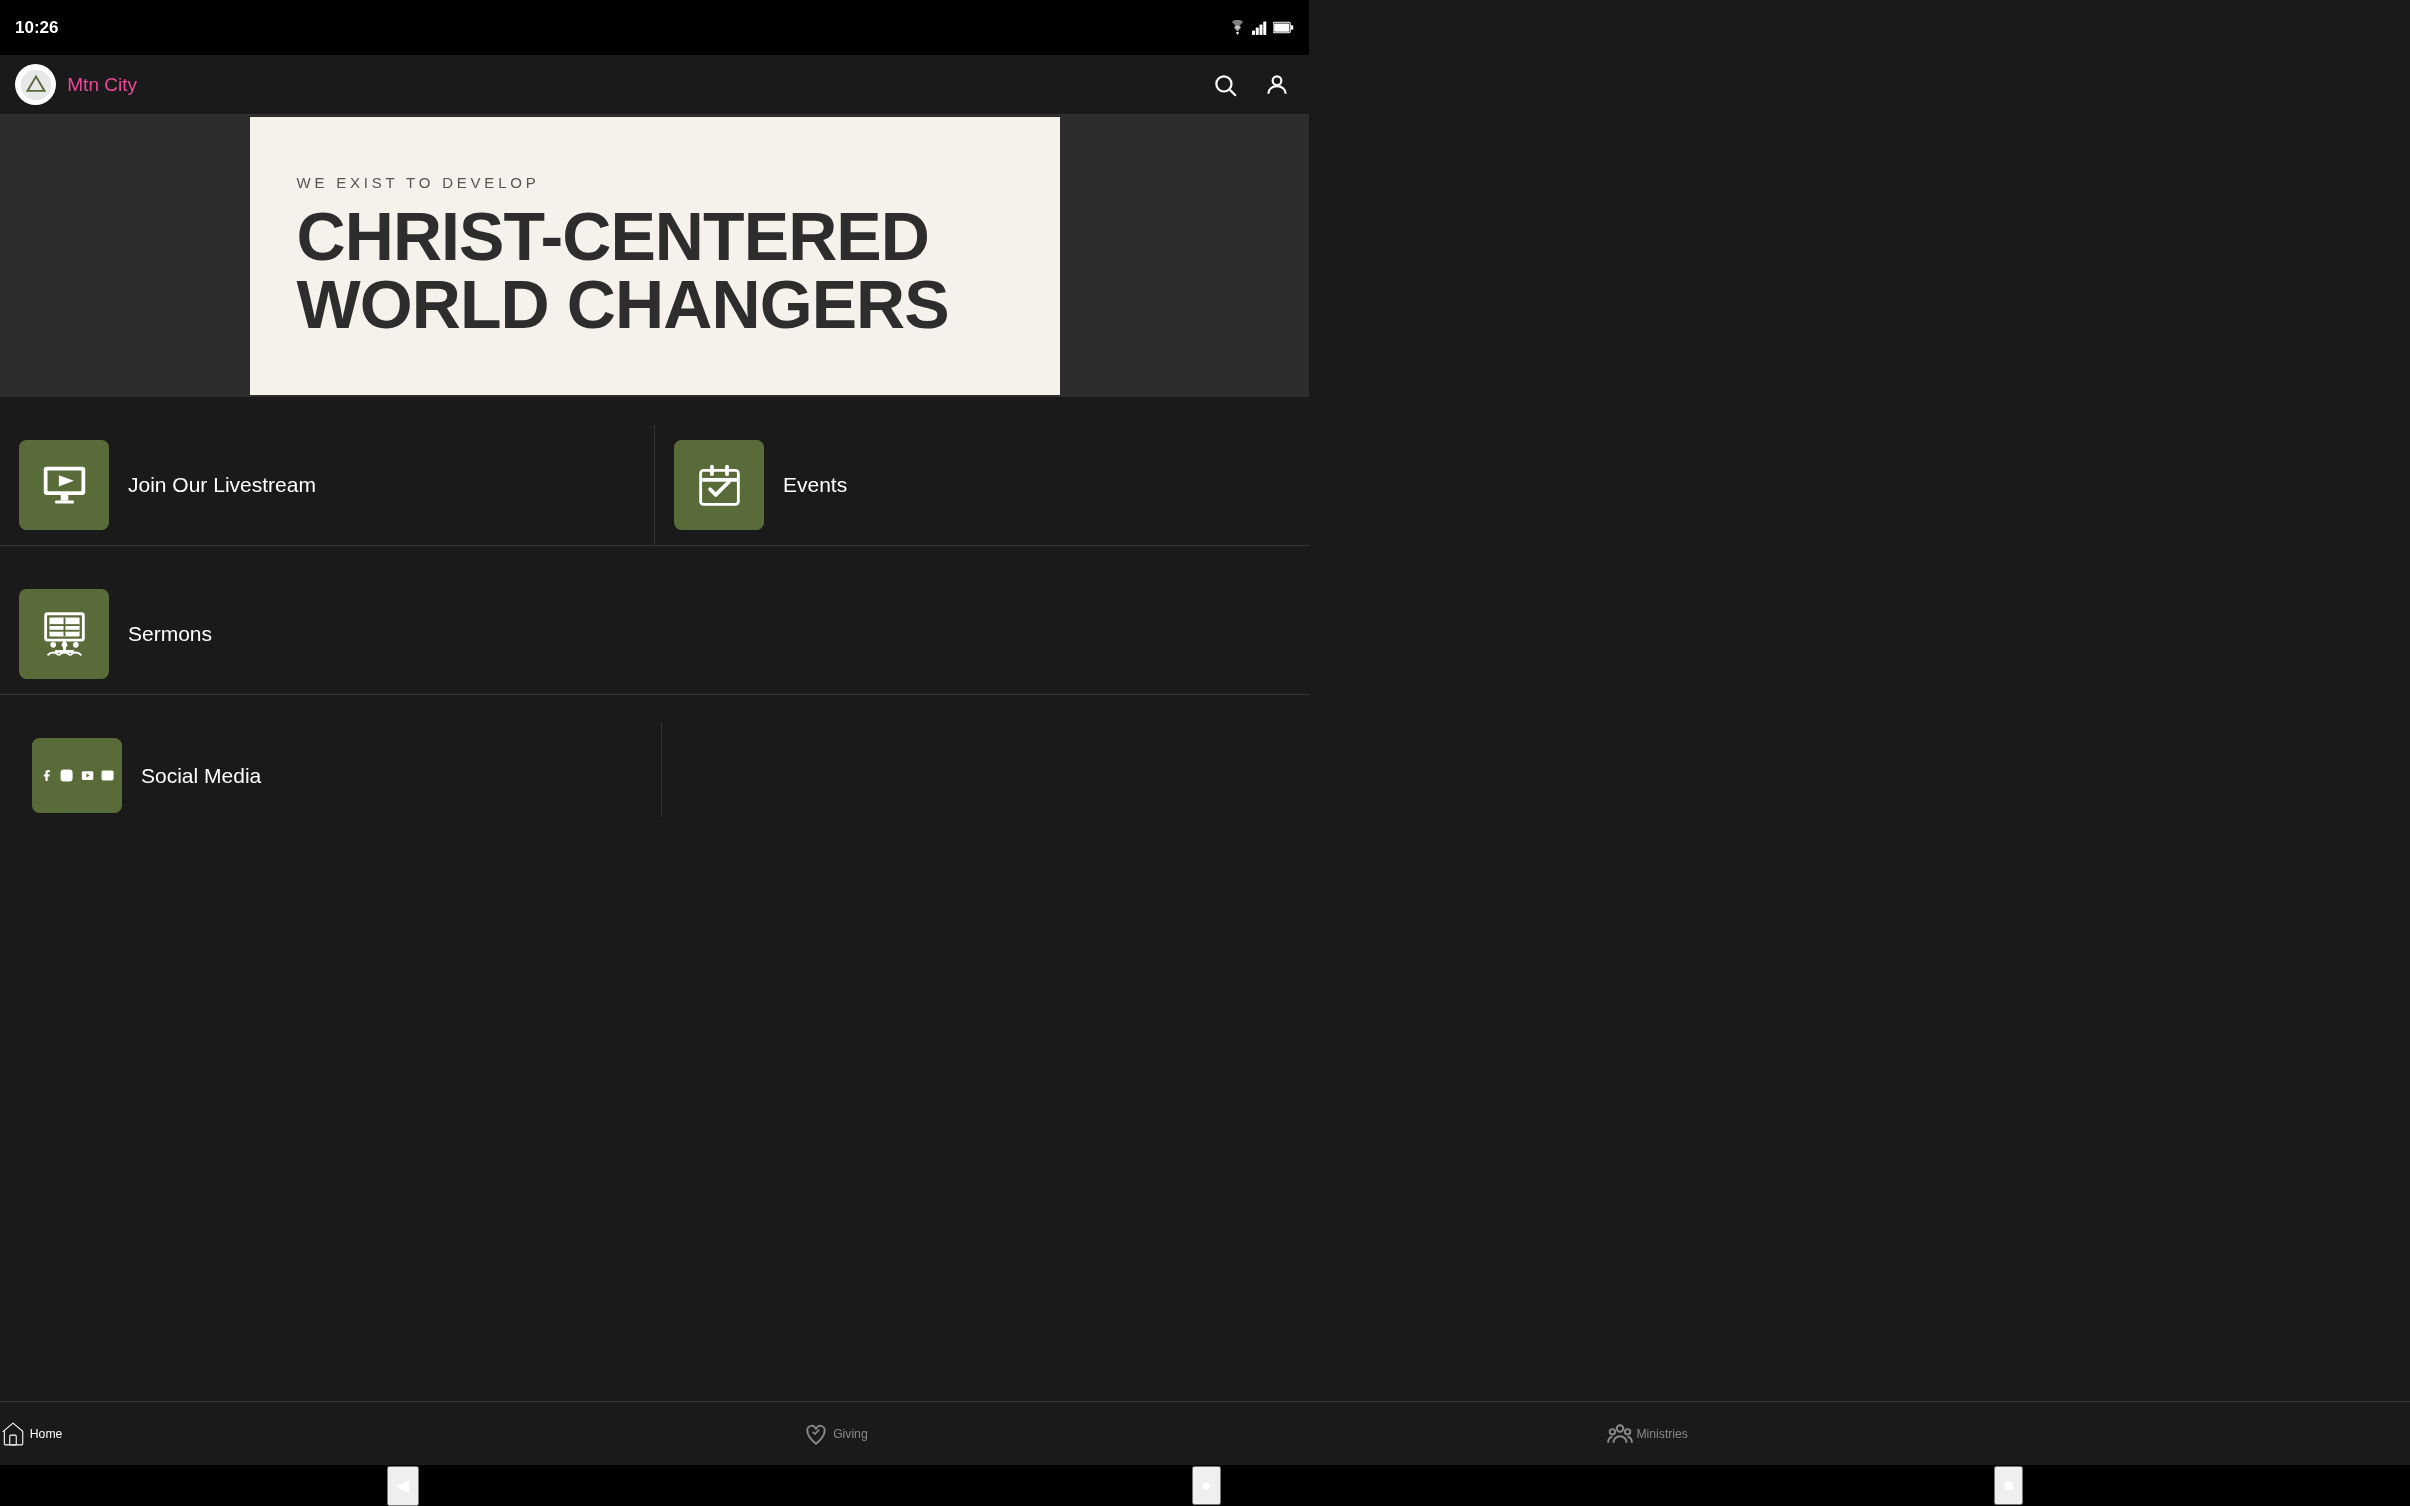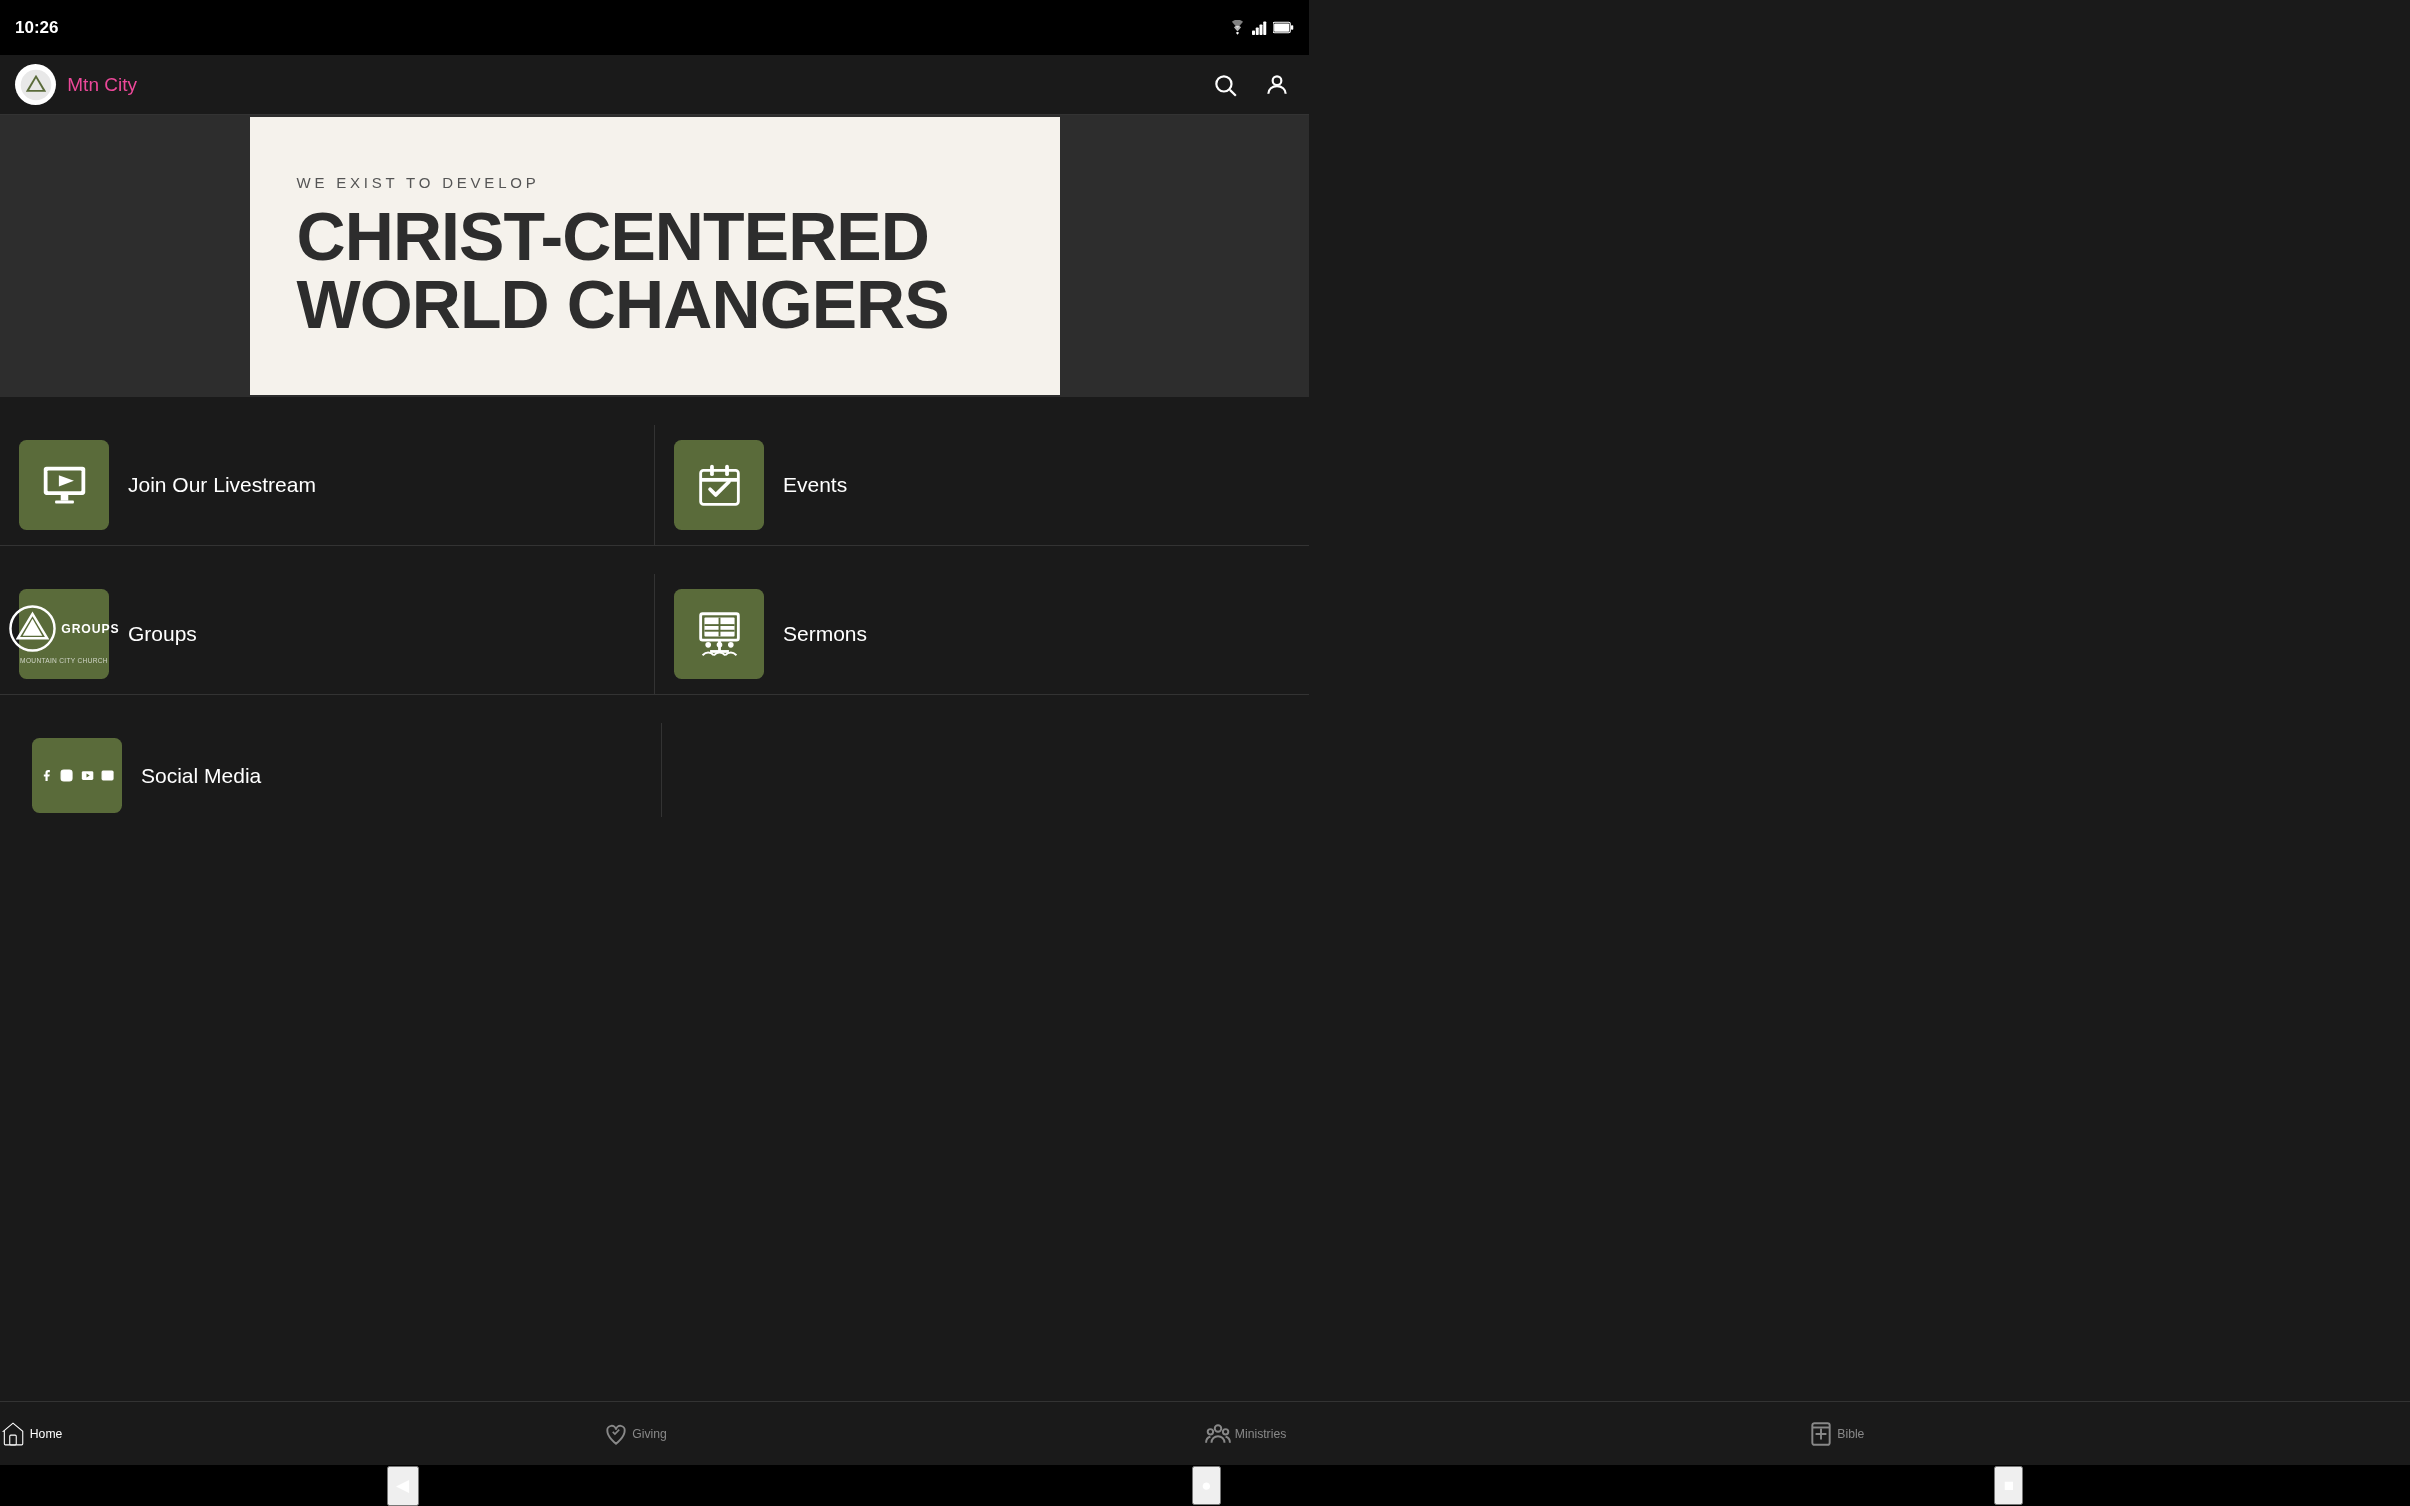--- a/index.html
+++ b/index.html
@@ -347,36 +347,20 @@
 
           <polyline points="16,30 22,36 36,22" fill="none" stroke="white" stroke-width="4" stroke-linecap="round" stroke-linejoin="round"></polyline>
         </svg>
       </div>
       <span class="cell-label">Events</span>
     </div>
   </div>
 
   <div class="grid-row">
     <div class="grid-cell">
-      <div class="cell-icon" style="padding: 5.6px;">
-        <div class="groups-logo">
-          <div class="groups-logo-img">
-            <svg width="26" height="26" viewBox="0 0 40 40">
-              <circle cx="20" cy="20" r="18" fill="none" stroke="white" stroke-width="2"></circle>
-              <polygon points="20,8 32,28 8,28" fill="none" stroke="white" stroke-width="2"></polygon>
-              <polygon points="20,12 28,26 12,26" fill="white"></polygon>
-            </svg>
-            <span class="groups-logo-text">GROUPS</span>
-          </div>
-          <div class="groups-logo-sub" style="font-size:6.6px; color:rgba(255,255,255,0.7); letter-spacing:0.3px; text-align:center; margin-top:1.9px;">MOUNTAIN CITY CHURCH</div>
-        </div>
-      </div>
-      <span class="cell-label">Groups</span>
-    </div>
-    <div class="grid-cell">
       <div class="cell-icon">
         <svg viewBox="0 0 52 52" fill="white">
 
           <rect x="6" y="4" width="40" height="28" rx="2" fill="none" stroke="white" stroke-width="3"></rect>
           <rect x="10" y="8" width="32" height="20" rx="1" fill="white"></rect>
 
           <line x1="10" y1="16" x2="42" y2="16" stroke="#5a6b3a" stroke-width="2"></line>
           <line x1="10" y1="22" x2="42" y2="22" stroke="#5a6b3a" stroke-width="2"></line>
           <line x1="26" y1="8" x2="26" y2="28" stroke="#5a6b3a" stroke-width="2"></line>
 
@@ -450,29 +434,20 @@
       <circle cx="12" cy="7" r="3"></circle>
       <circle cx="5" cy="10" r="2.5"></circle>
       <circle cx="19" cy="10" r="2.5"></circle>
       <path d="M1 20c0-3 1.8-5 4-5.5"></path>
       <path d="M23 20c0-3-1.8-5-4-5.5"></path>
       <path d="M6 20c0-3.5 2.7-6 6-6s6 2.5 6 6"></path>
     </svg>
     <span class="nav-label">Ministries</span>
   </div>
 
-  <div class="nav-item">
-    <svg viewBox="0 0 24 24" fill="none" stroke="#888" stroke-width="1.8">
-      <rect x="4" y="2" width="16" height="20" rx="2"></rect>
-      <line x1="12" y1="7" x2="12" y2="17"></line>
-      <line x1="7" y1="12" x2="17" y2="12"></line>
-      <path d="M4 6h16"></path>
-    </svg>
-    <span class="nav-label">Bible</span>
-  </div>
 </div>
 
 <div class="android-nav">
   <button class="android-btn">◀</button>
   <button class="android-btn">●</button>
   <button class="android-btn">■</button>
 </div>
 
 
 </body></html>

